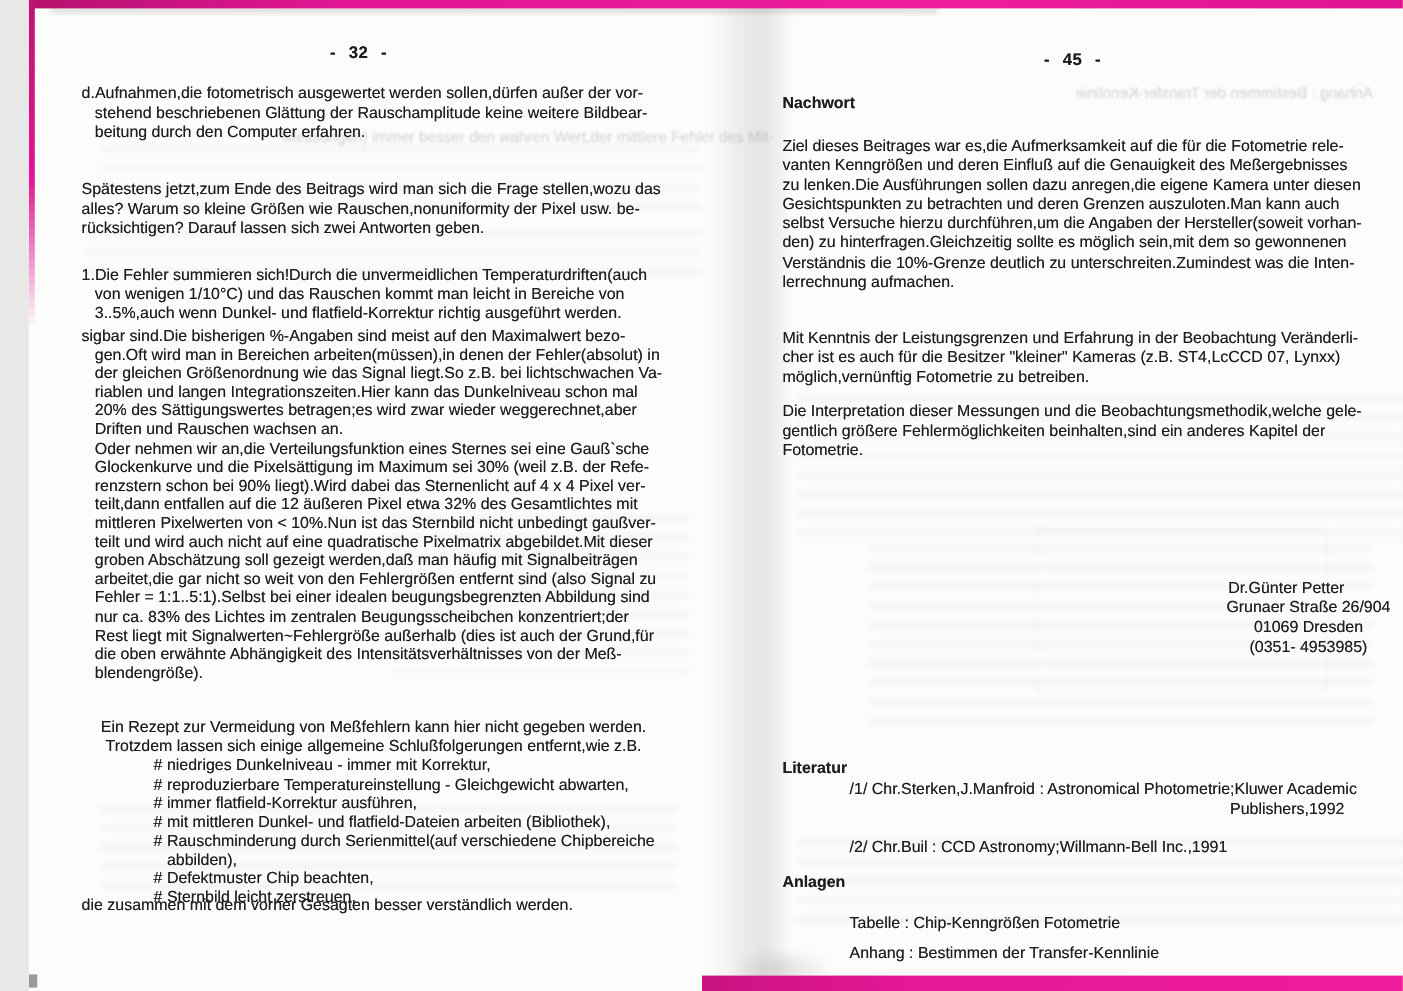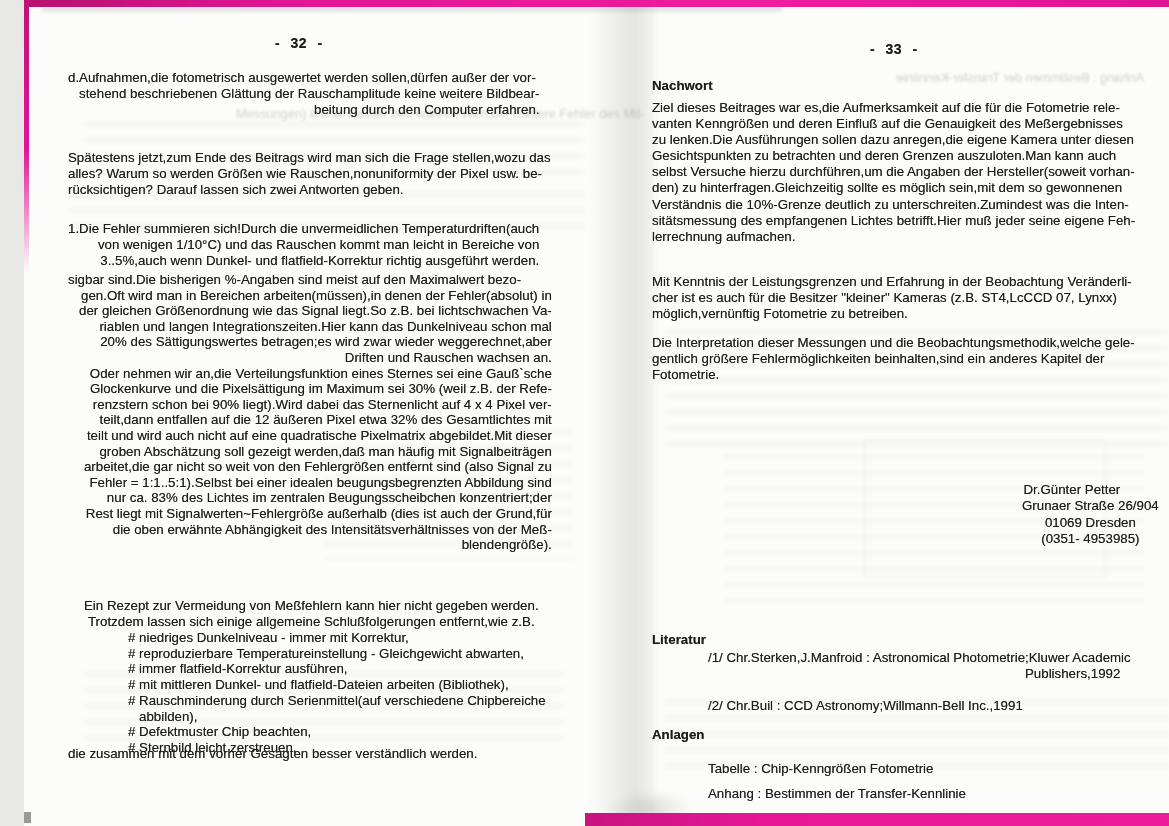--- a/index.html
+++ b/index.html
@@ -5,21 +5,21 @@
   html,body{margin:0;padding:0;background:#e8e8e6;}
   .scan{position:relative;width:1169px;height:826px;overflow:hidden;
         background:#fcfcfa;
         font-family:"Liberation Sans","DejaVu Sans",sans-serif;
         color:#1d1d1d;margin-left:24px;}
   .page{position:absolute;inset:0;}
   
   .tb{position:absolute;font-size:13.3px;line-height:15.9px;
       text-shadow:0 0 .5px rgba(25,25,25,.65);}
   .ln{white-space:pre;}
-  .cont-indent .ln + .ln{padding-left:11px;text-align:right;}
+  .cont-indent .ln + .ln{padding-left:11px;}
   .addr .ln + .ln{padding-left:37px;}
   .b{font-weight:bold;}
   .pgnum{font-weight:bold;letter-spacing:.5px;word-spacing:6px;font-size:14px;}
   
   .gutter{position:absolute;left:566px;top:0;width:66px;height:826px;
           background:linear-gradient(to right,rgba(0,0,0,0) 0%,rgba(90,90,90,.10) 45%,
                      rgba(110,110,110,.17) 68%,rgba(150,150,150,.06) 100%);
           filter:blur(3px);}
   .gutter-blob{position:absolute;left:584px;top:790px;width:86px;height:36px;
           background:radial-gradient(closest-side,rgba(120,120,120,.22),rgba(120,120,120,0));
@@ -77,41 +77,42 @@
     <div class="tb pgnum" style="left:251px;top:36px;">- 32 -</div>
 
     <div class="tb cont-indent" style="left:44px;top:70px;">
         <div class="ln">d.Aufnahmen,die fotometrisch ausgewertet werden sollen,dürfen außer der vor-</div>
         <div class="ln">stehend beschriebenen Glättung der Rauschamplitude keine weitere Bildbear-</div>
         <div class="ln">beitung durch den Computer erfahren.</div>
       </div>
 
     <div class="tb" style="left:44px;top:150px;">
         <div class="ln">Spätestens jetzt,zum Ende des Beitrags wird man sich die Frage stellen,wozu das</div>
-        <div class="ln">alles? Warum so werden Größen wie Rauschen,nonuniformity der Pixel usw. be-</div>
+        <div class="ln">alles? Warum so kleine Größen wie Rauschen,nonuniformity der Pixel usw. be-</div>
         <div class="ln">rücksichtigen? Darauf lassen sich zwei Antworten geben.</div>
       </div>
 
     <div class="tb cont-indent" style="left:44px;top:221px;">
         <div class="ln">1.Die Fehler summieren sich!Durch die unvermeidlichen Temperaturdriften(auch</div>
         <div class="ln">von wenigen 1/10°C) und das Rauschen kommt man leicht in Bereiche von</div>
         <div class="ln">3..5%,auch wenn Dunkel- und flatfield-Korrektur richtig ausgeführt werden.</div>
       </div>
 
     <div class="tb cont-indent" style="left:44px;top:272px;line-height:15.6px;">
         <div class="ln">sigbar sind.Die bisherigen %-Angaben sind meist auf den Maximalwert bezo-</div>
         <div class="ln">gen.Oft wird man in Bereichen arbeiten(müssen),in denen der Fehler(absolut) in</div>
         <div class="ln">der gleichen Größenordnung wie das Signal liegt.So z.B. bei lichtschwachen Va-</div>
         <div class="ln">riablen und langen Integrationszeiten.Hier kann das Dunkelniveau schon mal</div>
         <div class="ln">20% des Sättigungswertes betragen;es wird zwar wieder weggerechnet,aber</div>
         <div class="ln">Driften und Rauschen wachsen an.</div>
         <div class="ln">Oder nehmen wir an,die Verteilungsfunktion eines Sternes sei eine Gauß`sche</div>
         <div class="ln">Glockenkurve und die Pixelsättigung im Maximum sei 30% (weil z.B. der Refe-</div>
         <div class="ln">renzstern schon bei 90% liegt).Wird dabei das Sternenlicht auf 4 x 4 Pixel ver-</div>
         <div class="ln">teilt,dann entfallen auf die 12 äußeren Pixel etwa 32% des Gesamtlichtes mit</div>
+        <div class="ln">mittleren Pixelwerten von &lt; 10%.Nun ist das Sternbild nicht unbedingt gaußver-</div>
         <div class="ln">teilt und wird auch nicht auf eine quadratische Pixelmatrix abgebildet.Mit dieser</div>
         <div class="ln">groben Abschätzung soll gezeigt werden,daß man häufig mit Signalbeiträgen</div>
         <div class="ln">arbeitet,die gar nicht so weit von den Fehlergrößen entfernt sind (also Signal zu</div>
         <div class="ln">Fehler = 1:1..5:1).Selbst bei einer idealen beugungsbegrenzten Abbildung sind</div>
         <div class="ln">nur ca. 83% des Lichtes im zentralen Beugungsscheibchen konzentriert;der</div>
         <div class="ln">Rest liegt mit Signalwerten~Fehlergröße außerhalb (dies ist auch der Grund,für</div>
         <div class="ln">die oben erwähnte Abhängigkeit des Intensitätsverhältnisses von der Meß-</div>
         <div class="ln">blendengröße).</div>
       </div>
 
@@ -128,33 +129,32 @@
         <div class="ln"># Rauschminderung durch Serienmittel(auf verschiedene Chipbereiche</div>
         <div class="ln">   abbilden),</div>
         <div class="ln"># Defektmuster Chip beachten,</div>
         <div class="ln"># Sternbild leicht zerstreuen,</div>
       </div>
 
     <div class="tb" style="left:44px;top:746px;">die zusammen mit dem vorher Gesagten besser verständlich werden.</div>
   </section>
 
   <section class="page">
-    <div class="tb pgnum" style="left:846px;top:42px;">- 33 -</div>
+    <div class="tb pgnum" style="left:846px;top:42px;">- 45 -</div>
 
     <div class="tb b" style="left:628px;top:78px;text-align:right;">Nachwort</div>
 
-    <div class="tb" style="left:628px;top:100px;line-height:16.1px;">
+    <div class="tb" style="left:628px;top:114px;line-height:16.1px;">
         <div class="ln">Ziel dieses Beitrages war es,die Aufmerksamkeit auf die für die Fotometrie rele-</div>
         <div class="ln">vanten Kenngrößen und deren Einfluß auf die Genauigkeit des Meßergebnisses</div>
         <div class="ln">zu lenken.Die Ausführungen sollen dazu anregen,die eigene Kamera unter diesen</div>
         <div class="ln">Gesichtspunkten zu betrachten und deren Grenzen auszuloten.Man kann auch</div>
         <div class="ln">selbst Versuche hierzu durchführen,um die Angaben der Hersteller(soweit vorhan-</div>
         <div class="ln">den) zu hinterfragen.Gleichzeitig sollte es möglich sein,mit dem so gewonnenen</div>
         <div class="ln">Verständnis die 10%-Grenze deutlich zu unterschreiten.Zumindest was die Inten-</div>
-        <div class="ln">sitätsmessung des empfangenen Lichtes betrifft.Hier muß jeder seine eigene Feh-</div>
         <div class="ln">lerrechnung aufmachen.</div>
       </div>
 
     <div class="tb" style="left:628px;top:274px;">
         <div class="ln">Mit Kenntnis der Leistungsgrenzen und Erfahrung in der Beobachtung Veränderli-</div>
         <div class="ln">cher ist es auch für die Besitzer "kleiner" Kameras (z.B. ST4,LcCCD 07, Lynxx)</div>
         <div class="ln">möglich,vernünftig Fotometrie zu betreiben.</div>
       </div>
 
     <div class="tb" style="left:628px;top:335px;">

